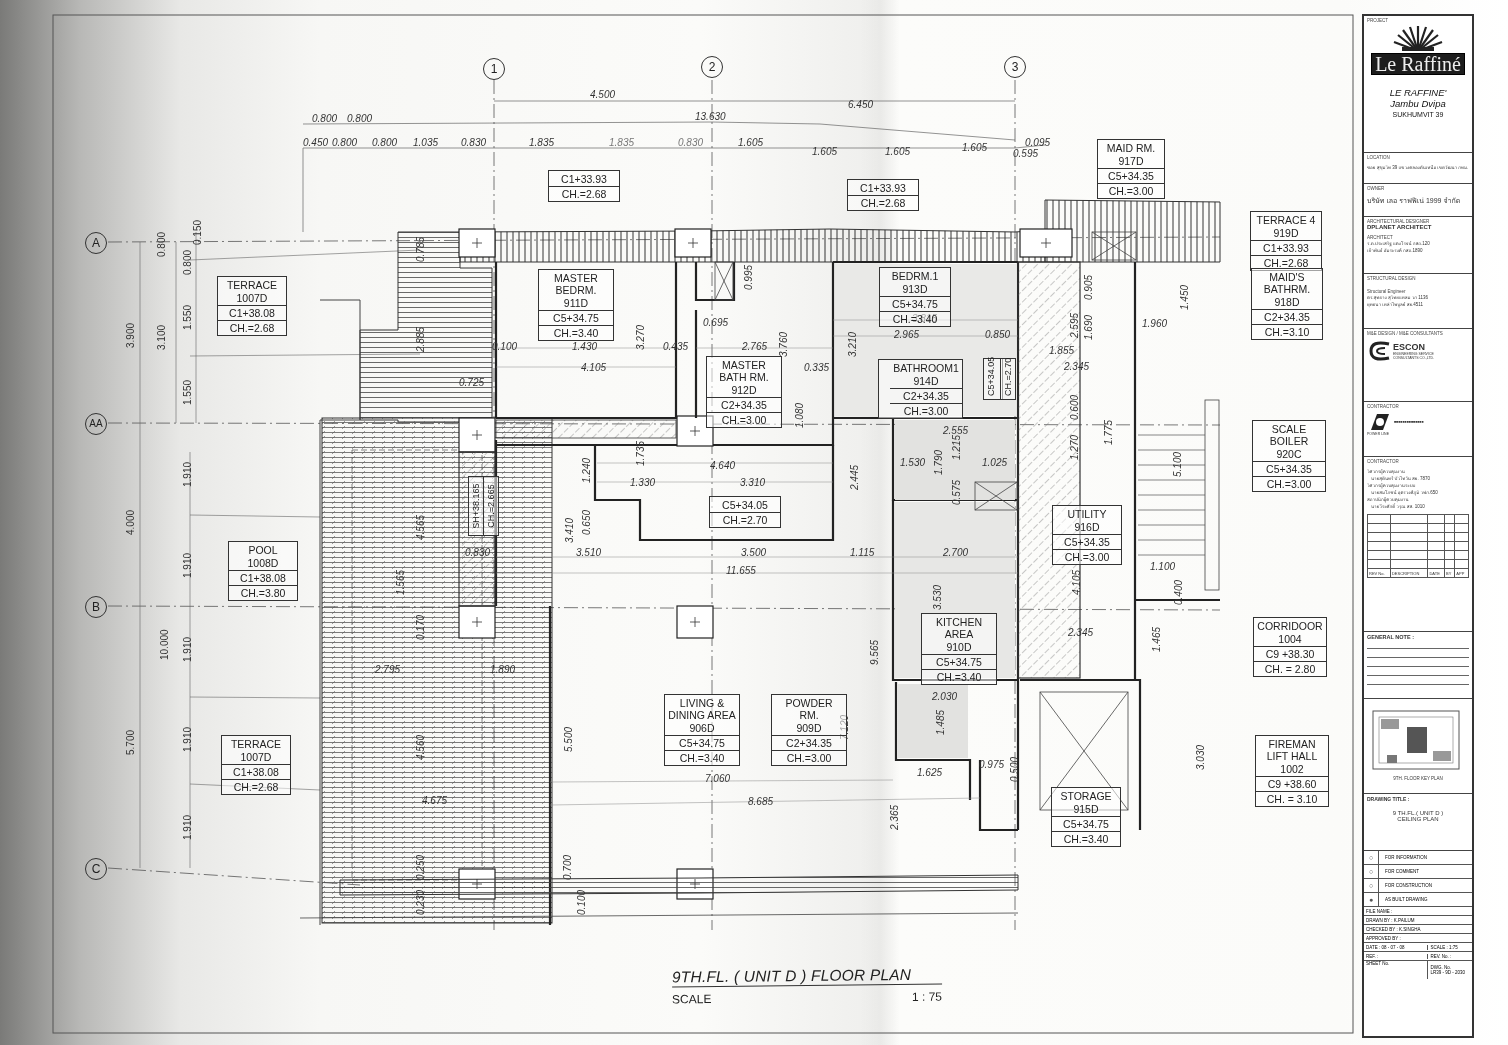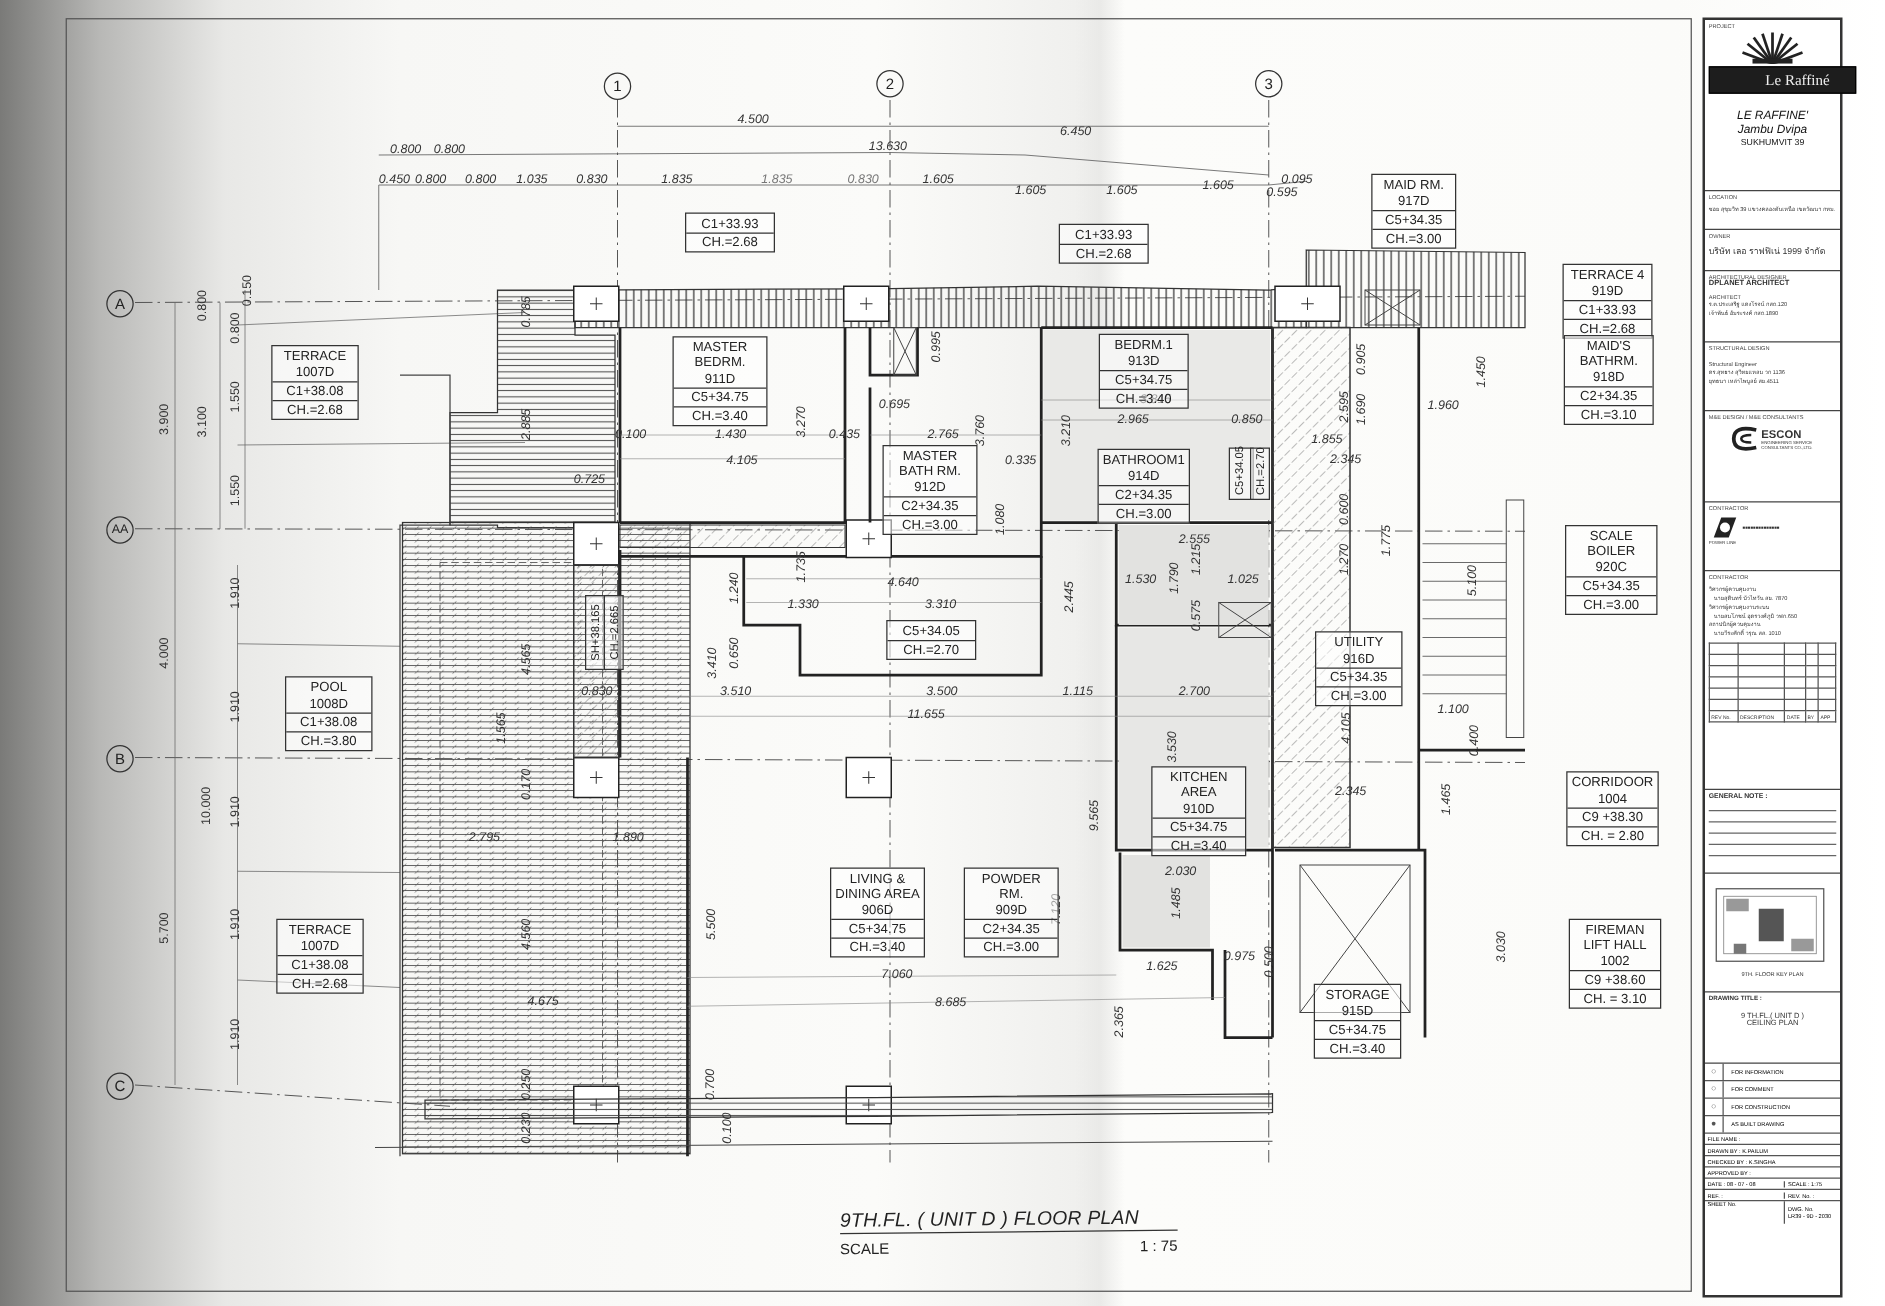--- a/index.html
+++ b/index.html
@@ -9,21 +9,21 @@
   .plan-svg{position:absolute;left:0;top:0;}
   .dim{font-family:"Liberation Sans",sans-serif;font-style:italic;font-size:10px;fill:#333;}
   .room-label{position:absolute;border:1px solid #333;background:rgba(255,255,255,0.55);font-size:10.5px;color:#222;text-align:center;line-height:1.15;}
   .room-label .nm{padding:2px 3px 1px 3px;}
   .room-label .row{border-top:1px solid #333;padding:1px 3px;}
   .grid-bubble{position:absolute;width:20px;height:20px;border:1.3px solid #333;border-radius:50%;font-size:12px;text-align:center;line-height:20px;color:#222;background:transparent;}
   .grid-bubble.small{font-size:10px;}
   .title-block{position:absolute;left:1362px;top:14px;width:108px;height:1020px;border:2px solid #333;background:#fff;}
   .tb-sec{border-bottom:1px solid #444;padding:2px 3px;font-size:5px;color:#333;}
   .tb-label{font-size:4.5px;color:#444;text-transform:uppercase;}
-  .logo-box{margin:2px auto 0 auto;width:92px;height:20px;background:#1d1d1d;border:1px solid #000;color:#eee;font-family:"Liberation Serif",serif;font-size:12px;text-align:center;line-height:20px;padding-left:24px;}
+  .logo-box{margin:2px auto 0 auto;width:92px;height:20px;background:#1d1d1d;border:1px solid #000;color:#eee;font-family:"Liberation Serif",serif;font-size:20px;text-align:center;line-height:20px;}
   .fan{margin:2px auto 0;width:60px;height:26px;}
   .proj-line{text-align:center;font-style:italic;font-size:9.5px;color:#111;line-height:11px;}
   .proj-line.small{font-size:7px;font-style:normal;}
   .thai{font-size:6px;color:#333;}
   .rev-table{border-collapse:collapse;width:100%;margin-top:4px;}
   .rev-table td{border:1px solid #555;height:6px;font-size:4px;}
   .status-row{display:flex;border-bottom:1px solid #555;font-size:4.5px;height:13px;align-items:center;}
   .status-row .chk{width:14px;border-right:1px solid #555;height:100%;display:flex;align-items:center;justify-content:center;font-size:7px;color:#555;}
   .status-row .lbl{padding-left:6px;}
   .meta-row{display:flex;border-bottom:1px solid #555;font-size:4.5px;min-height:8px;align-items:center;}
@@ -352,21 +352,21 @@
       <div class="nm" style="padding-top:0">912D</div>
       <div class="row">C2+34.35</div>
       <div class="row">CH.=3.00</div>
     </div>
     <div class="room-label" style="left: 879px; top: 267px; width: 70px;">
       <div class="nm">BEDRM.1</div>
       <div class="nm" style="padding-top:0">913D</div>
       <div class="row">C5+34.75</div>
       <div class="row">CH.=3.40</div>
     </div>
-    <div class="room-label" style="left: 878px; top: 359px; width: 72px;">
+    <div class="room-label" style="left: 878px; top: 359px; width: 72px; padding-left: 11px;">
       <div class="nm">BATHROOM1</div>
       <div class="nm" style="padding-top:0">914D</div>
       <div class="row">C2+34.35</div>
       <div class="row">CH.=3.00</div>
     </div>
     <div class="room-label" style="left: 1097px; top: 139px; width: 66px;">
       <div class="nm">MAID RM.</div>
       <div class="nm" style="padding-top:0">917D</div>
       <div class="row">C5+34.35</div>
       <div class="row">CH.=3.00</div>
@@ -519,21 +519,21 @@
     <div class="thai" style="font-size:4.5px;">เจ้าพันธ์ อัมระรงค์     กสถ.1890</div>
   </div>
   <div class="tb-sec" style="height:50px;">
     <div class="tb-label">Structural Design</div>
     <div class="tb-label" style="margin-top:8px;text-transform:none;">Structural Engineer</div>
     <div class="thai" style="font-size:4.5px;">ดร.สุทธาง สุวิทยแหลม   วก 1136</div>
     <div class="thai" style="font-size:4.5px;">ยุทธนา เหล่าไพบูลย์   สย.4511</div>
   </div>
   <div class="tb-sec" style="height:68px;">
     <div class="tb-label">M&amp;E Design / M&amp;E Consultants</div>
-    <div style="display:flex;align-items:center;margin-top:4px;justify-content:center;">
+    <div style="display:flex;align-items:center;margin-top:4px;">
       <svg width="26" height="22" viewBox="0 0 26 22">
           <path d="M22 4 Q4 0 4 11 Q4 22 22 18" stroke="#222" stroke-width="3" fill="none"></path>
           <path d="M18 8 Q10 8 10 11 Q10 14 18 14" stroke="#222" stroke-width="2" fill="none"></path>
         </svg>
       <div>
         <div style="font-size:9px;font-weight:bold;">ESCON</div>
         <div style="font-size:3.5px;width:44px;">ENGINEERING SERVICE CONSULTANTS CO.,LTD.</div>
       </div>
     </div>
   </div>

